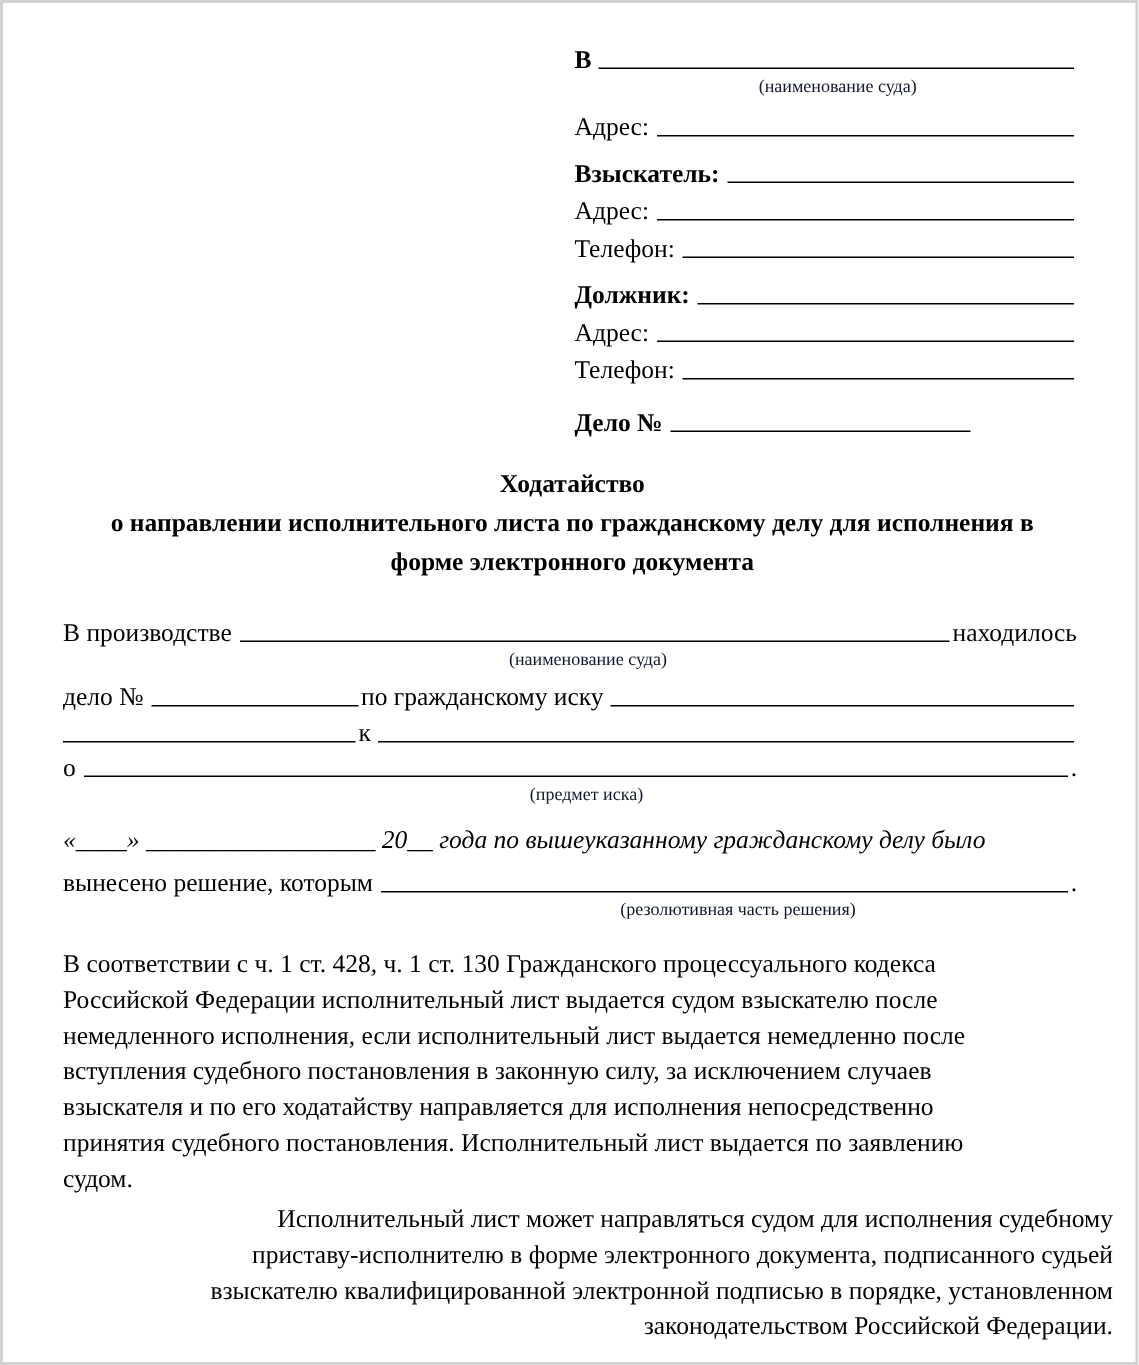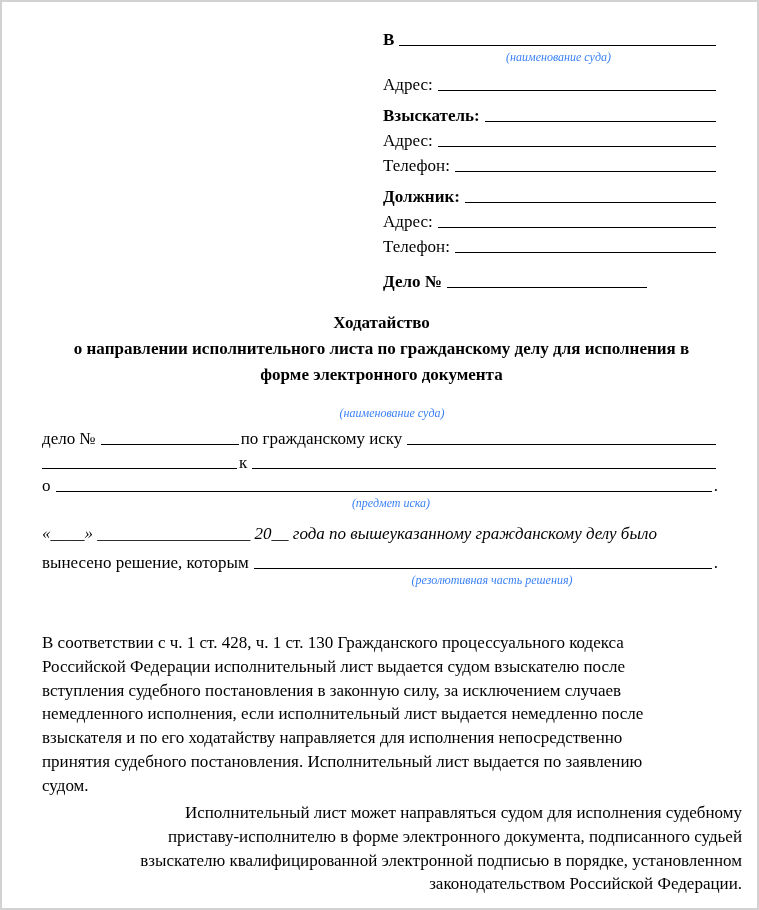--- a/index.html
+++ b/index.html
@@ -10,21 +10,21 @@
     overflow:hidden;
   }
   .b { font-weight:bold; }
   .row { display:flex; align-items:flex-end; }
   .row > span { line-height:1.15; white-space:nowrap; }
   .blank {
     flex:1 1 auto; height:0; border-bottom:1px solid #000000;
     margin:0 2px 4px 5px; min-width:10px;
   }
   .blank.fixed { flex:0 0 auto; }
-  .cap { font-size:12px; line-height:1.2; text-align:center; color:#3b82f6;font-style:italic; }
+  .cap { font-size:12px; line-height:1.2; text-align:center; color:#0f172a; }
 
   
   .header { position:absolute; left:381px; top:22px; width:335px; }
   .h26 { height:26px; } .h25 { height:25px; } .h24 { height:24px; } .h23 { height:23px; }
   .sp5 { height:5px; } .sp6 { height:6px; } .sp7 { height:7px; } .sp9 { height:9px; }
   .cap-court { height:19px; padding-left:16px; }
 
   
   .title {
     position:absolute; left:0; top:308px; width:759px;
@@ -92,20 +92,25 @@
     </div>
   </div>
 
   <div class="title">
     <div>Ходатайство</div>
     <div>о направлении исполнительного листа по гражданскому делу для исполнения в</div>
     <div>форме электронного документа</div>
   </div>
 
   <div class="fill">
+    <div class="row h26">
+      <span>В производстве</span>
+      <span class="blank"></span>
+      <span>находилось</span>
+    </div>
     <div class="cap cap1">(наименование суда)</div>
     <div class="row h24">
       <span>дело №</span>
       <span class="blank fixed" style="width:138px;"></span>
       <span>по гражданскому иску</span>
       <span class="blank"></span>
     </div>
     <div class="row h24">
       <span class="blank fixed" style="width:195px; margin-left:0;"></span>
       <span>к</span>
@@ -123,22 +128,22 @@
       <span>вынесено решение, которым</span>
       <span class="blank"></span>
       <span>.</span>
     </div>
     <div class="cap cap3">(резолютивная часть решения)</div>
   </div>
 
   <div class="para para-1">
     <div class="pline">В соответствии с ч. 1 ст. 428, ч. 1 ст. 130 Гражданского процессуального кодекса</div>
     <div class="pline">Российской Федерации исполнительный лист выдается судом взыскателю после</div>
+    <div class="pline">немедленного исполнения, если исполнительный лист выдается немедленно после</div>
     <div class="pline">вступления судебного постановления в законную силу, за исключением случаев</div>
-    <div class="pline">немедленного исполнения, если исполнительный лист выдается немедленно после</div>
     <div class="pline">взыскателя и по его ходатайству направляется для исполнения непосредственно</div>
     <div class="pline">принятия судебного постановления. Исполнительный лист выдается по заявлению</div>
     <div class="pline">судом.</div>
   </div>
 
   <div class="para para-2">
     <div class="pline">Исполнительный лист может направляться судом для исполнения судебному</div>
     <div class="pline">приставу-исполнителю в форме электронного документа, подписанного судьей</div>
     <div class="pline">взыскателю квалифицированной электронной подписью в порядке, установленном</div>
     <div class="pline">законодательством Российской Федерации.</div>

